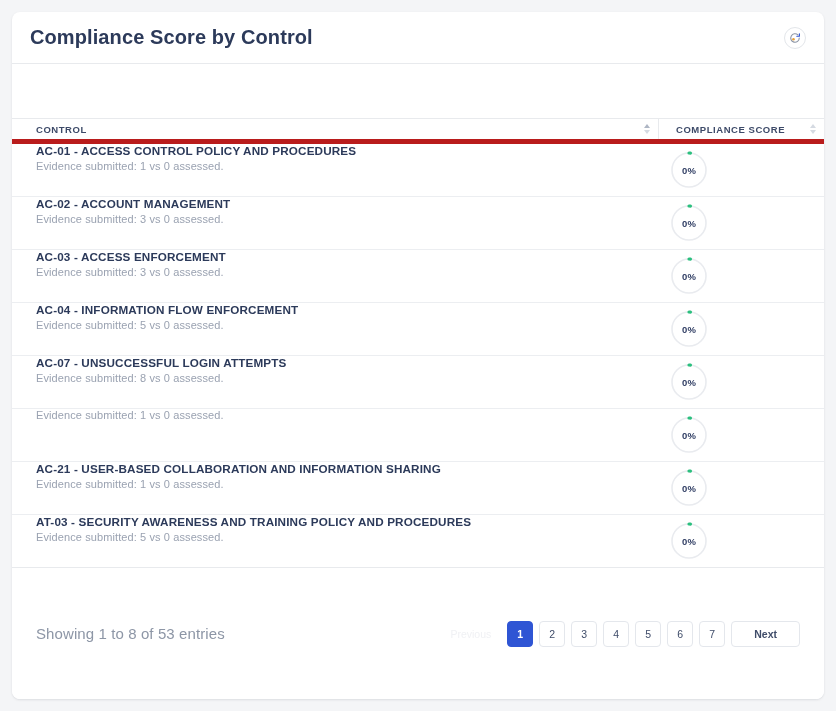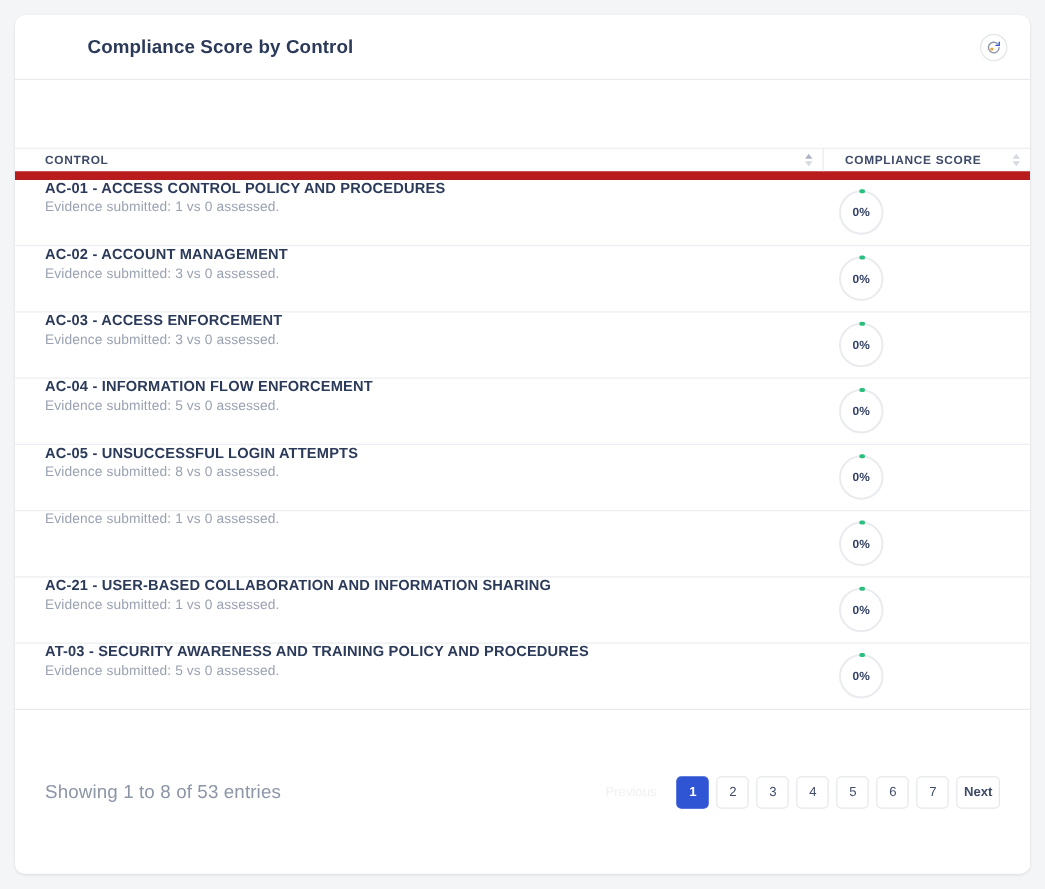--- a/index.html
+++ b/index.html
@@ -36,25 +36,24 @@
     height: 52px;
     flex: 0 0 52px;
     display: flex;
     align-items: center;
     justify-content: space-between;
     padding: 0 18px 0 18px;
     border-bottom: 1px solid #e8eaed;
   }
 
   .card-title {
-    font-size: 15px;
+    font-size: 20px;
     font-weight: bold;
     color: #2c3a5a;
     letter-spacing: 0.1px;
-    margin-left: 40px;
   }
 
   .refresh-btn {
     width: 22px;
     height: 22px;
     border-radius: 50%;
     border: 1px solid #e3e6ea;
     background: #fff;
     display: flex;
     align-items: center;
@@ -81,21 +80,21 @@
     flex-direction: column;
     overflow: hidden;
   }
 
   .thead {
     display: flex;
     height: 26px;
     flex: 0 0 26px;
     align-items: center;
     border-top: 1px solid #e8eaed;
-    border-bottom: 7px solid #b91c1c;
+    border-bottom: 5px solid #b91c1c;
   }
 
   .th {
     font-size: 9.5px;
     font-weight: bold;
     letter-spacing: 0.55px;
     color: #3d4a68;
     display: flex;
     align-items: center;
     justify-content: space-between;
@@ -224,21 +223,21 @@
     cursor: pointer;
     padding: 0 7px;
     font-family: "Liberation Sans", sans-serif;
   }
   .pg.active {
     background: #2f55d4;
     border-color: #2f55d4;
     color: #ffffff;
     font-weight: bold;
   }
-  .pg.next { font-weight: bold; padding: 0 5px; }
+  .pg.next { font-weight: bold; padding: 0 22px; }
 
   .card-bottom-fill { flex: 1 1 auto; background: #fff; }
 </style>
 </head>
 <body>
 
 <div class="page">
   <div class="card">
 
     <div class="card-header">
@@ -336,21 +335,21 @@
                 <circle cx="19" cy="19" r="17" fill="none" stroke="#e9ebef" stroke-width="1.6"></circle>
                 <circle cx="19" cy="19" r="17" fill="none" stroke="#2bbf7e" stroke-width="3.2" stroke-linecap="round" stroke-dasharray="1.5 200"></circle>
               </svg>
               <span class="donut-label">0%</span>
             </div>
           </div>
         </div>
 
         <div class="trow">
           <div class="cell-control">
-            <div class="control-name">AC-05 - UNSUCCESSFUL LOGIN ATTEMPTS</div>
+            <div class="control-name">AC-07 - UNSUCCESSFUL LOGIN ATTEMPTS</div>
             <div class="control-sub">Evidence submitted: 8 vs 0 assessed.</div>
           </div>
           <div class="cell-score">
             <div class="donut">
               <svg width="38" height="38" viewBox="0 0 38 38">
                 <circle cx="19" cy="19" r="17" fill="none" stroke="#e9ebef" stroke-width="1.6"></circle>
                 <circle cx="19" cy="19" r="17" fill="none" stroke="#2bbf7e" stroke-width="3.2" stroke-linecap="round" stroke-dasharray="1.5 200"></circle>
               </svg>
               <span class="donut-label">0%</span>
             </div>

